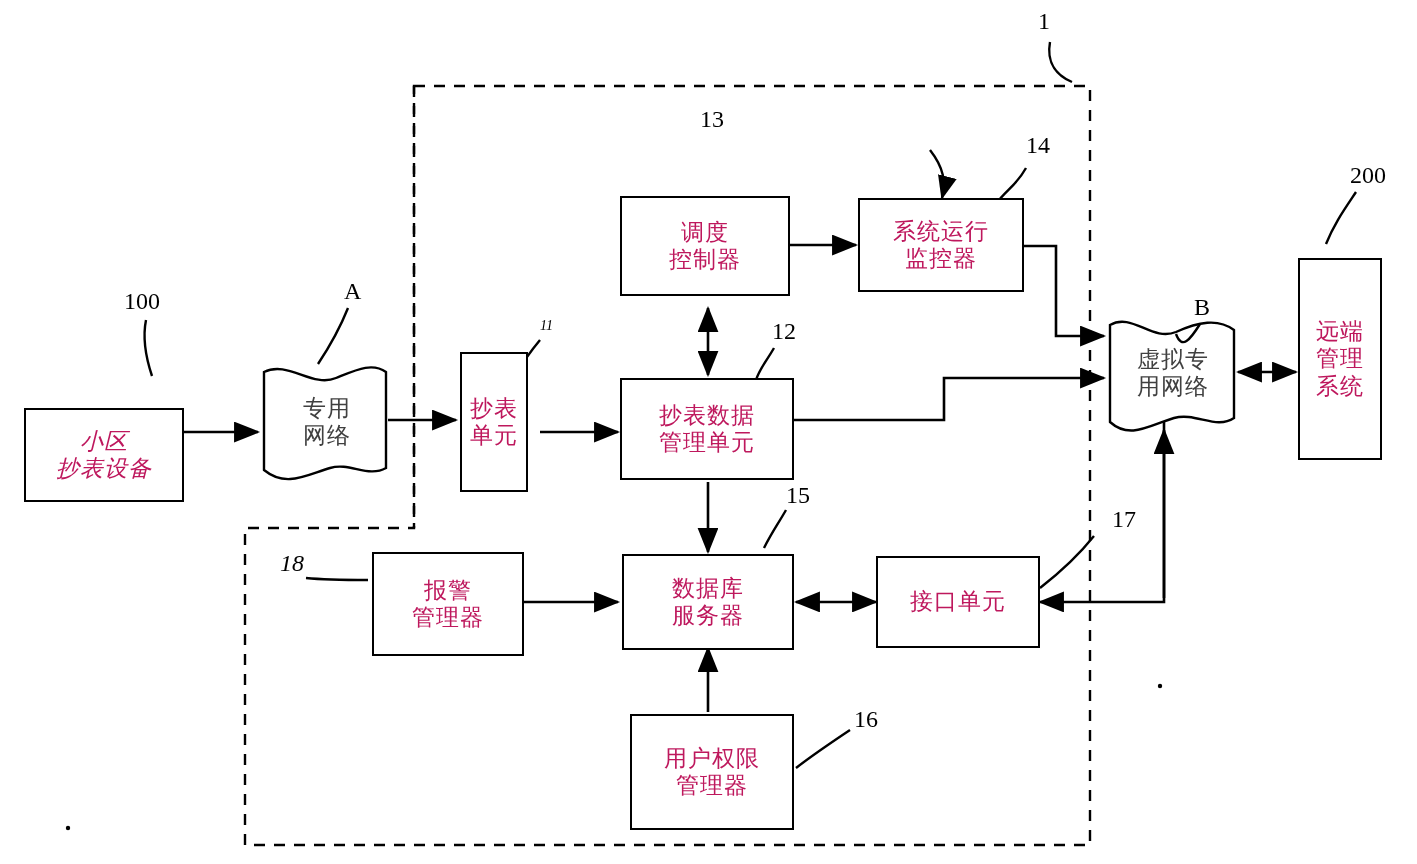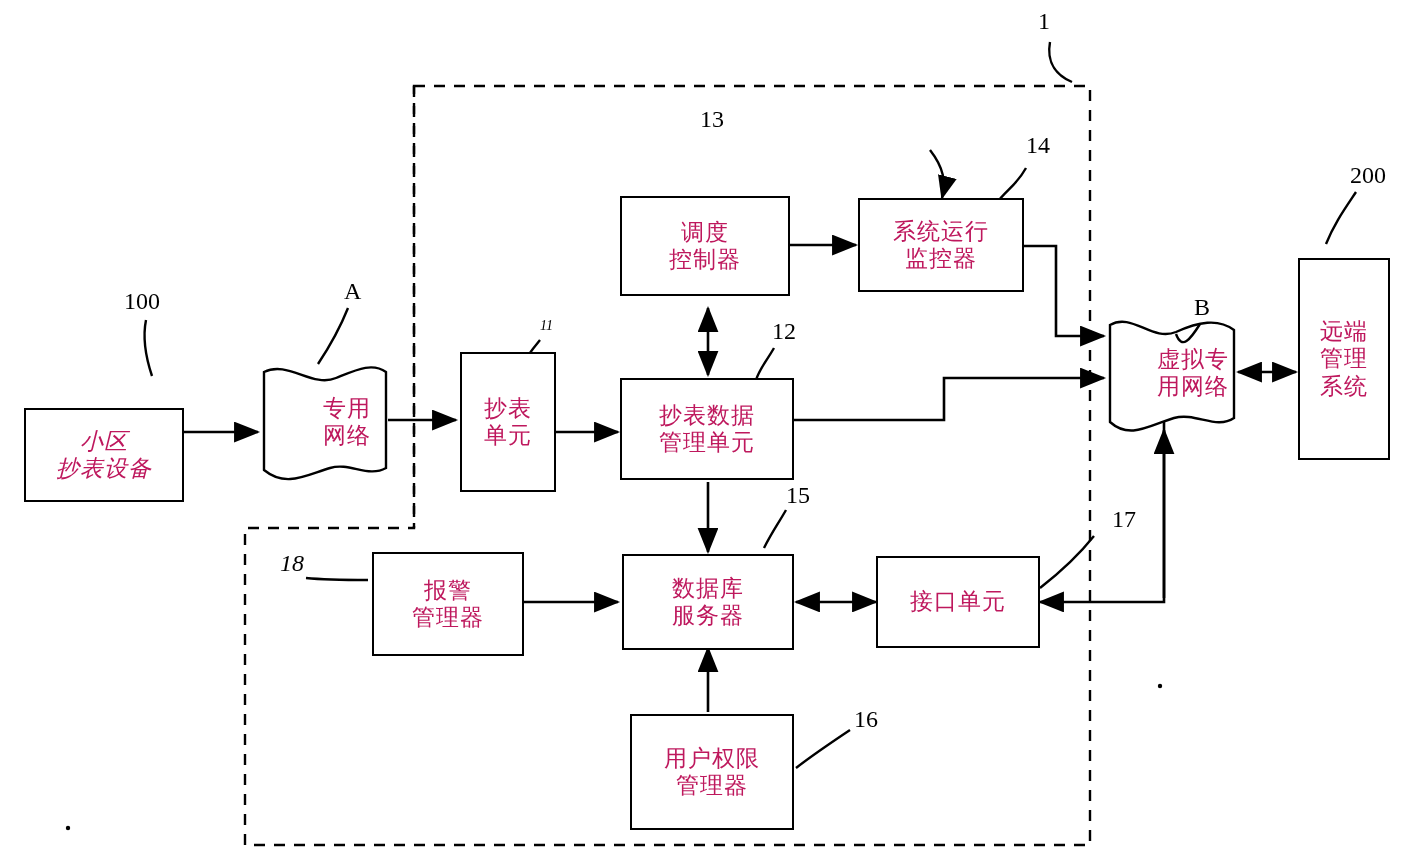--- a/index.html
+++ b/index.html
@@ -56,24 +56,23 @@
   }
   .netlabel {
     position: absolute;
     display: flex;
     flex-direction: column;
     align-items: center;
     justify-content: center;
     text-align: center;
     font-size: 23px;
     line-height: 1.18;
-    color: #be185d;
+    color: #404040;
     letter-spacing: 1px;
     pointer-events: none;
-    padding-left: 20px;
   }
   .netlabel span { display: block; white-space: nowrap; }
 </style>
 </head>
 <body>
 
 <div id="canvas">
 
   <svg class="layer" viewBox="0 0 1417 864">
     <defs>
@@ -143,21 +142,21 @@
   <div class="node" style="left:24px; top:408px; width:160px; height:94px;font-style:italic;">
     <span>小区</span>
     <span>抄表设备</span>
   </div>
 
   <div class="netlabel" style="left:268px; top:386px; width:118px; height:72px;">
     <span>专用</span>
     <span>网络</span>
   </div>
 
-  <div class="node" style="left:460px; top:352px; width:96px; height:140px;">
+  <div class="node" style="left:460px; top:352px; width:68px; height:140px;">
     <span>抄表</span>
     <span>单元</span>
   </div>
 
   <div class="node" style="left:620px; top:378px; width:174px; height:102px;">
     <span>抄表数据</span>
     <span>管理单元</span>
   </div>
 
   <div class="node" style="left:620px; top:196px; width:170px; height:100px;">
@@ -187,21 +186,21 @@
   <div class="node" style="left:372px; top:552px; width:152px; height:104px;">
     <span>报警</span>
     <span>管理器</span>
   </div>
 
   <div class="netlabel" style="left:1112px; top:338px; width:122px; height:70px;">
     <span>虚拟专</span>
     <span>用网络</span>
   </div>
 
-  <div class="node" style="left:1298px; top:258px; width:92px; height:202px;">
+  <div class="node" style="left:1298px; top:258px; width:84px; height:202px;">
     <span>远端</span>
     <span>管理</span>
     <span>系统</span>
   </div>
 
   <div class="ref" style="left:1038px; top:8px;">1</div>
   <div class="ref" style="left:700px; top:106px;">13</div>
   <div class="ref" style="left:1026px; top:132px;">14</div>
   <div class="ref italic" style="left:540px; top:318px; font-size:14px;">11</div>
   <div class="ref" style="left:772px; top:318px;">12</div>

